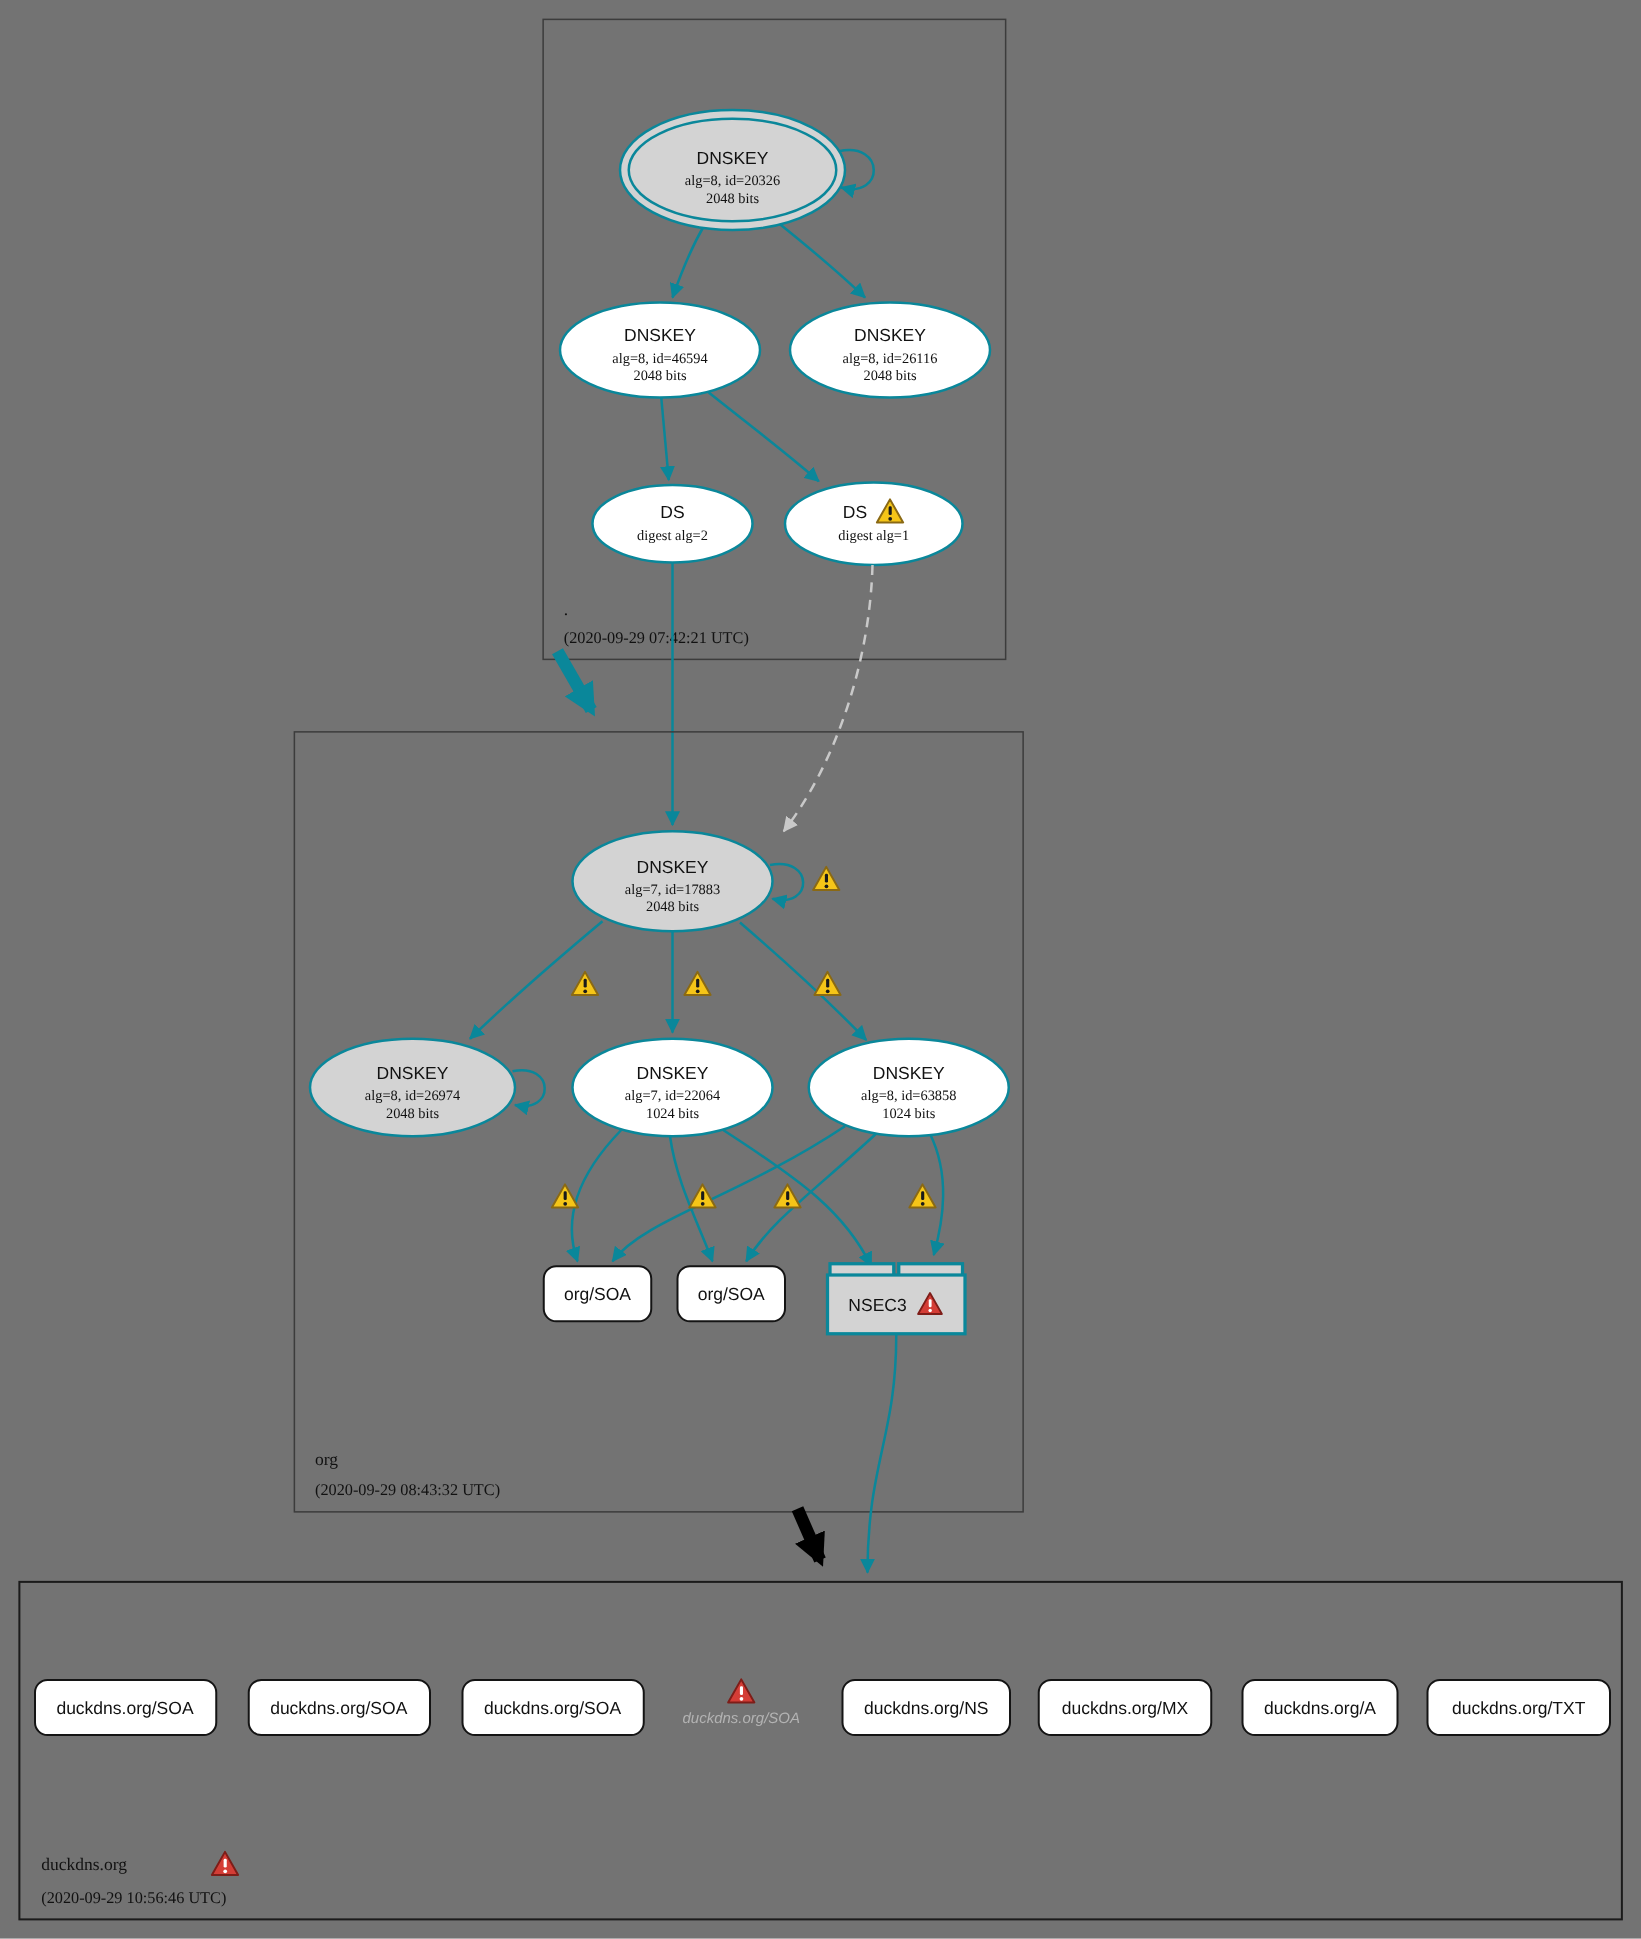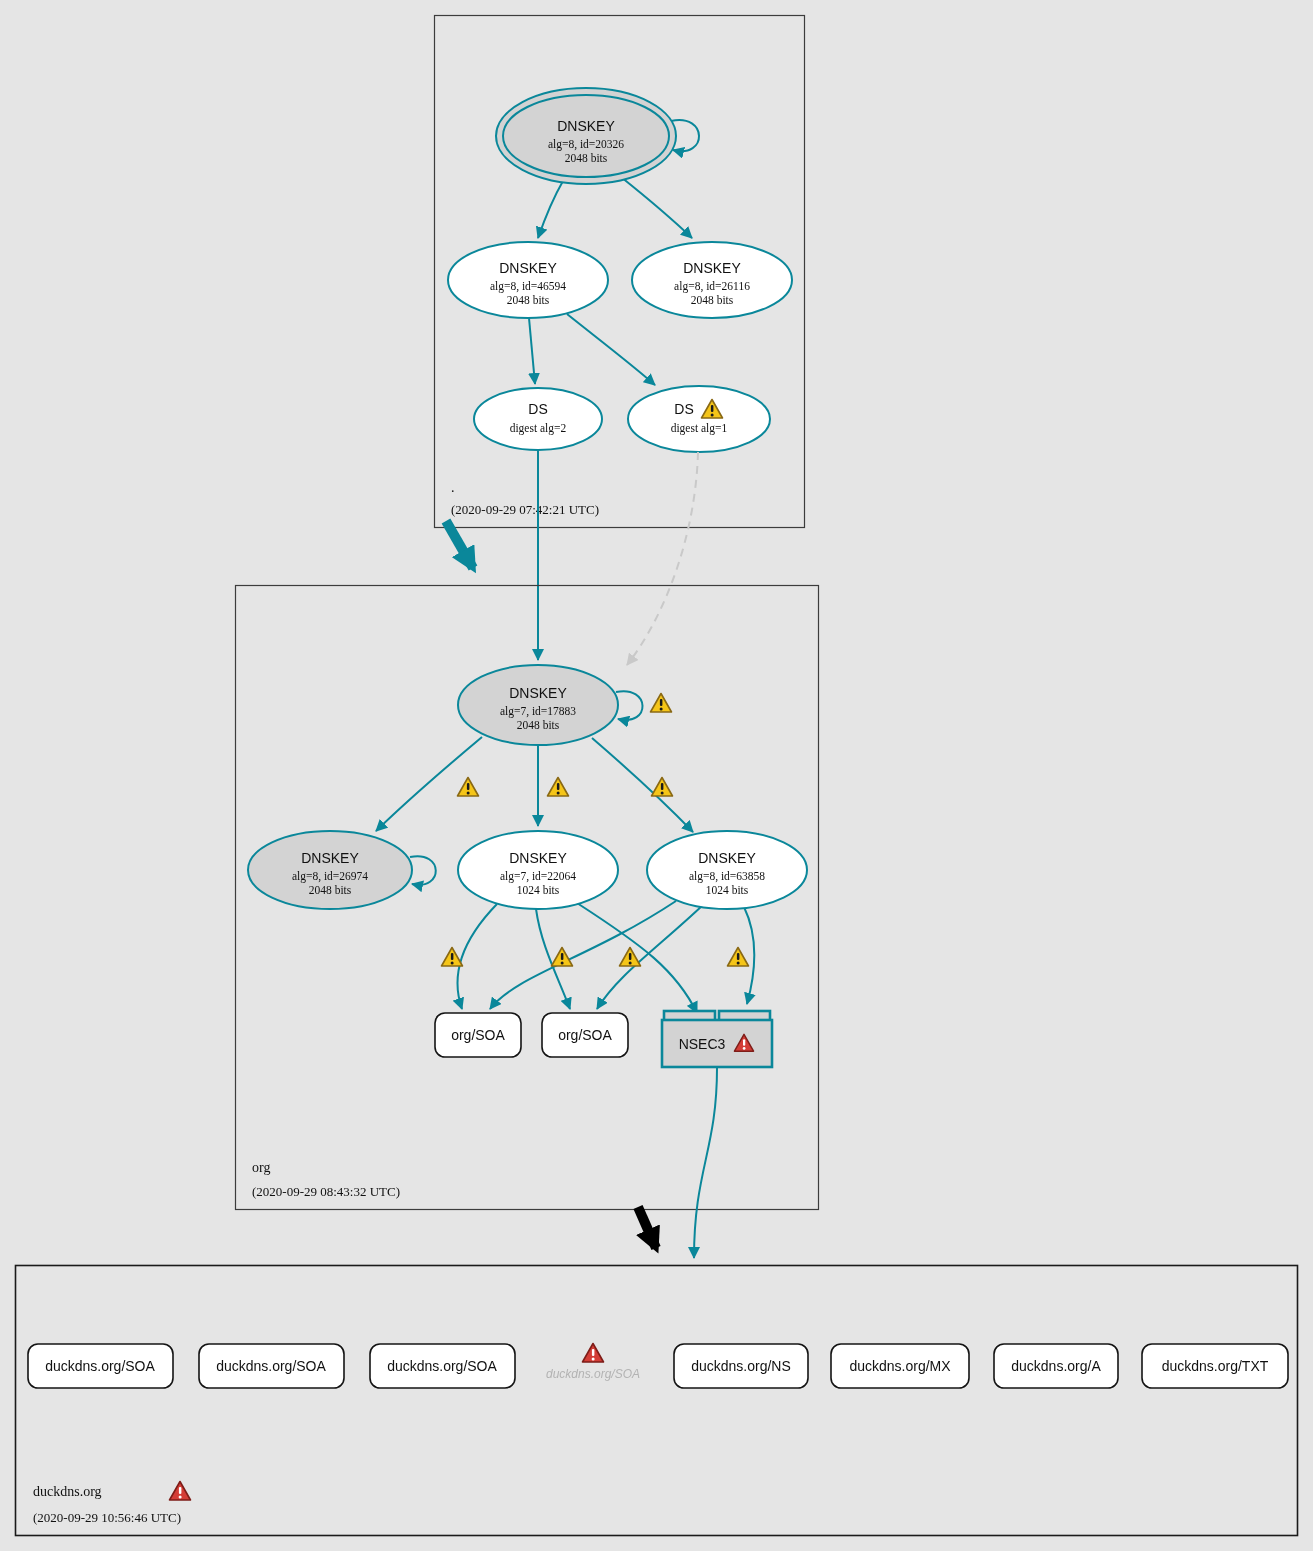--- a/index.html
+++ b/index.html
@@ -1,17 +1,17 @@
 <!DOCTYPE html>
 <html><head>
 <meta charset="utf-8">
 <style>
   * { margin:0; padding:0; box-sizing:border-box; }
   html,body { background:#ffffff; }
-  .canvas { position:relative; width:1313px; height:1551px; background:#e5e5e5; }
+  .canvas { position:relative; width:1313px; height:1551px; background:#737373; }
   svg { display:block; }
 
   .zone-box { fill:none; stroke:#3c3c3c; stroke-width:1.2; }
   .zone-box.child { stroke:#1a1a1a; stroke-width:1.6; }
 
   .edge { fill:none; stroke:#0a879a; stroke-width:2; }
   .edge-dashed { fill:none; stroke:#c9c9c9; stroke-width:2; stroke-dasharray:8 6; }
   .edge-thick-teal { fill:none; stroke:#0a879a; stroke-width:10; }
   .edge-thick-black { fill:none; stroke:#000000; stroke-width:10; }
 

